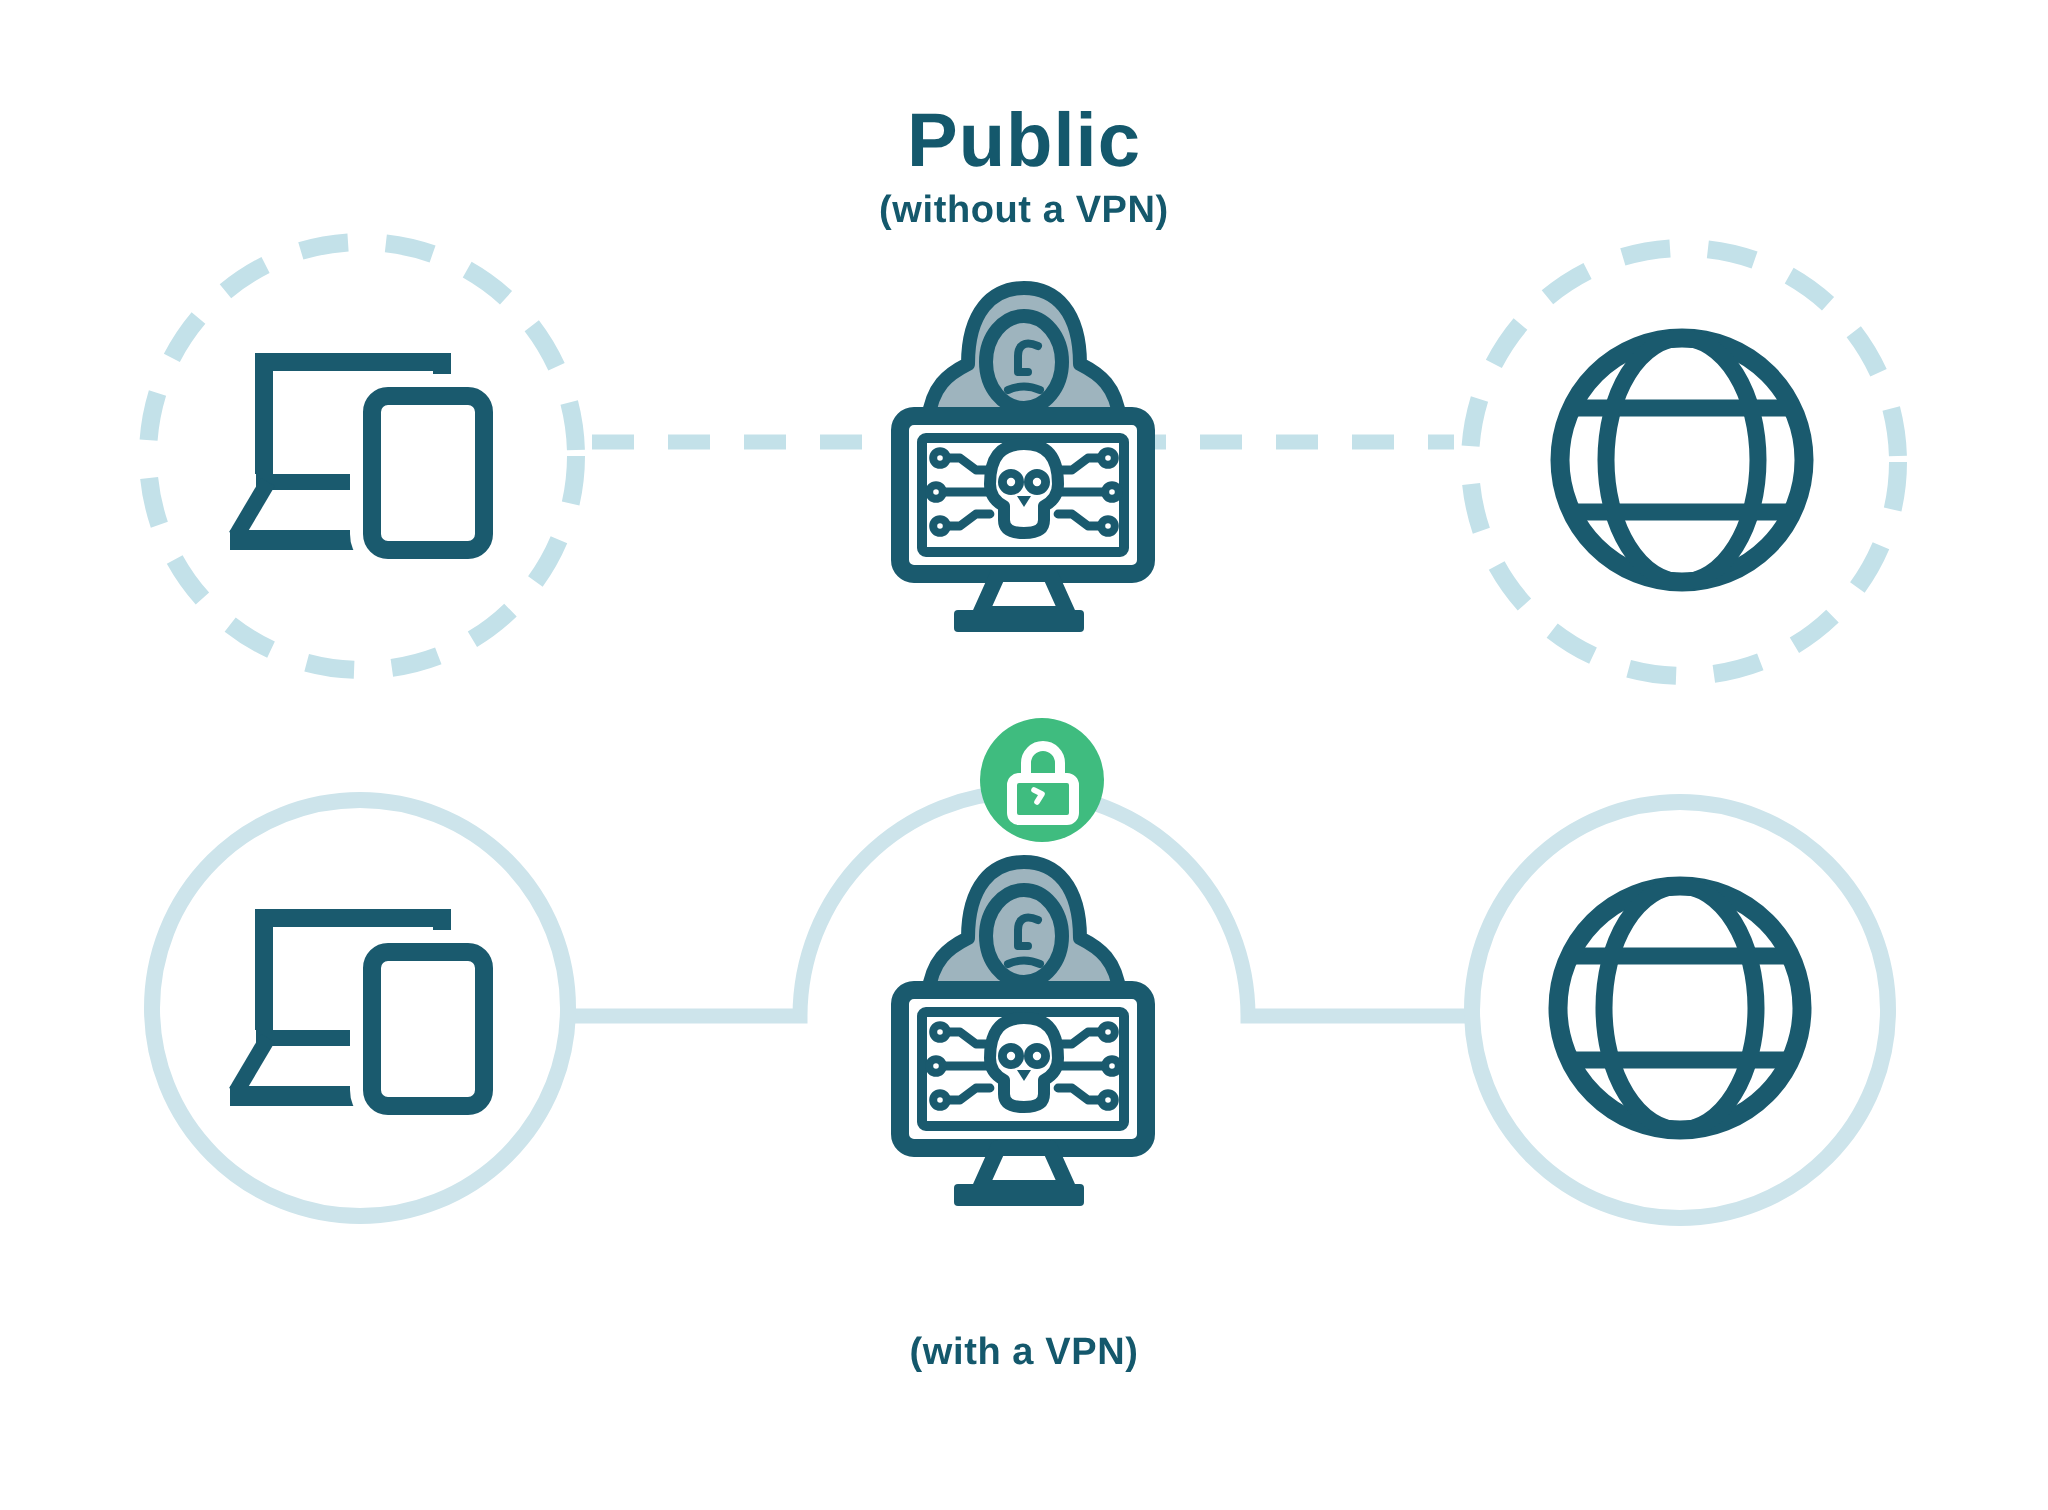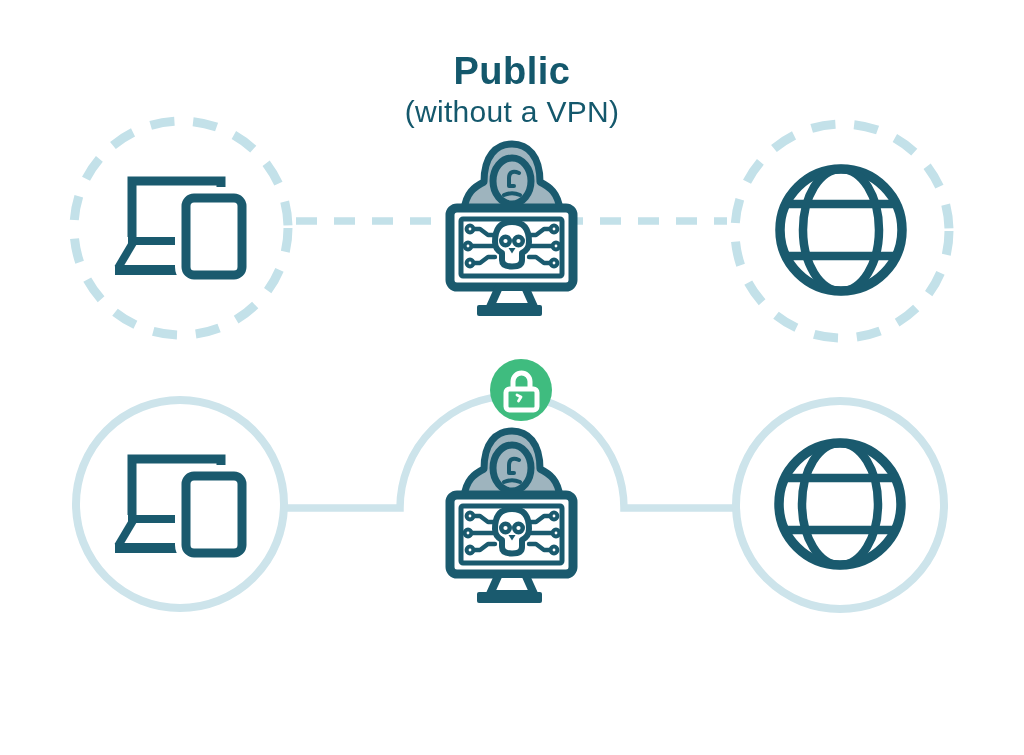--- a/index.html
+++ b/index.html
@@ -7,41 +7,42 @@
     position:relative;width:1024px;height:755px;overflow:hidden;
     background:var(--bg,#fff);
     font-family:"Liberation Sans","DejaVu Sans",sans-serif;
   }
   .scene{position:absolute;left:0;top:0;width:1024px;height:755px;}
   .label{
     position:absolute;left:0;width:1024px;text-align:center;
     color:var(--teal_text,#14586C);
   }
   .title{font-size:38px;font-weight:bold;letter-spacing:.5px;}
-  .subtitle{font-size:30px;font-weight:400;letter-spacing:.3px;}
+  .subtitle{font-size:19px;font-weight:700;letter-spacing:.3px;}
 
   
   .stroke-teal{stroke:var(--teal,#1A5A6E);}
   .stroke-white{stroke:var(--white,#ffffff);}
   .stroke-light{stroke:var(--line_light,#CDE4EB);}
   .stroke-dash{stroke:var(--line_dash,#C3E1E9);}
   .fill-none{fill:none;}
   .fill-white{fill:var(--white,#ffffff);}
   .fill-teal{fill:var(--teal,#1A5A6E);}
   .fill-gray{fill:var(--hood_gray,#9EB4BE);}
   .fill-green{fill:var(--green,#3FBC7F);}
 </style>
 </head>
 <body>
 
 <div class="canvas">
 
   <div class="label title" style="top:50px">Public</div>
   <div class="label subtitle" style="top:95px">(without a VPN)</div>
 
+  <div class="label subtitle" style="top:666px">(with a VPN)</div>
 
   <svg class="scene" viewBox="0 0 1024 755">
     <defs>
 
       <g id="icon-devices">
         <path class="stroke-teal fill-none" stroke-width="9" d="M107,26 V5 H18 V61"></path>
         <path class="stroke-teal fill-none" stroke-width="8" d="M18,58 V65 H66"></path>
         <path class="stroke-teal fill-none" stroke-width="8" d="M20,65 L4,92"></path>
         <path class="stroke-teal fill-none" stroke-width="10" d="M1,94 H68"></path>
         <rect class="stroke-white fill-white" stroke-width="22" x="72" y="22" width="56" height="77" rx="8"></rect>

